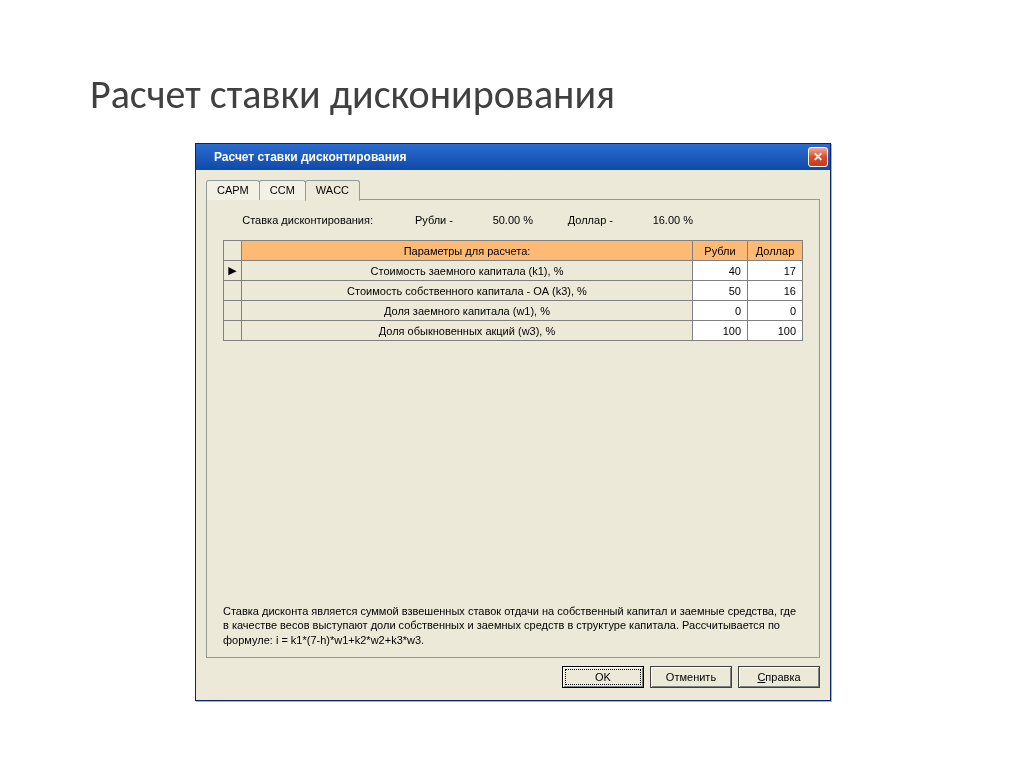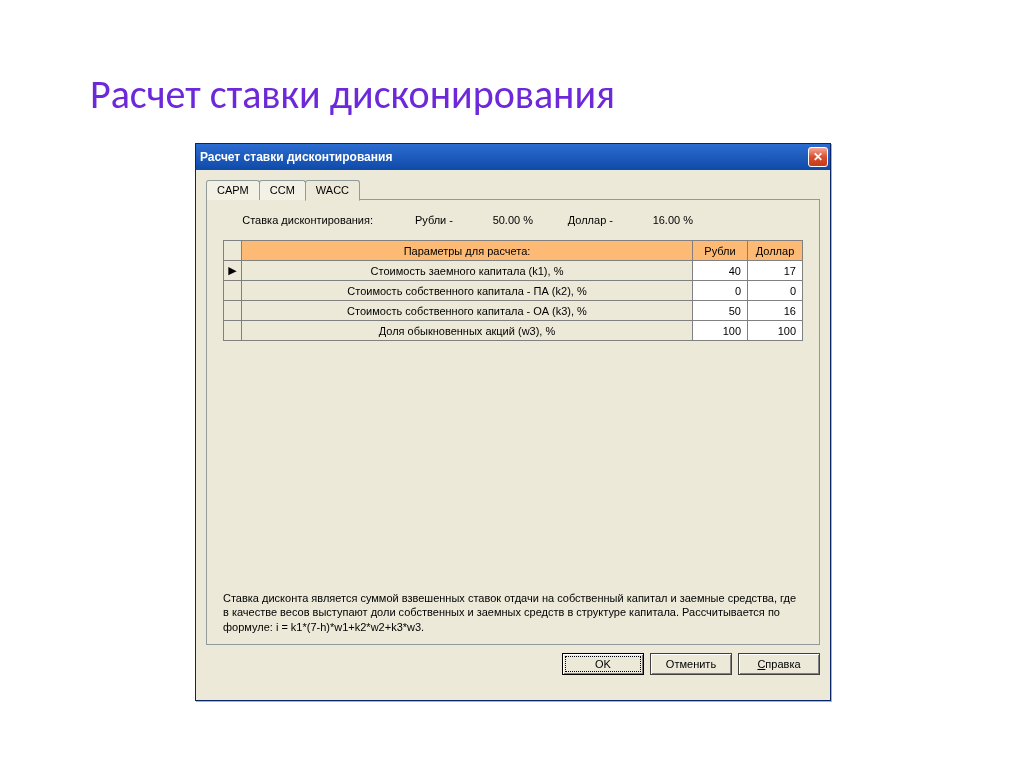--- a/index.html
+++ b/index.html
@@ -7,21 +7,21 @@
     font-family: Tahoma, Arial, sans-serif;
     background: #fff;
     width: 1024px;
     height: 767px;
     position: relative;
   }
   .slide-title {
     font-family: Calibri, Arial, sans-serif;
     font-size: 40px;
     font-weight: 400;
-    color: #6d28d9;
+    color: #404040;
     position: absolute;
     top: 70px;
     left: 90px;
   }
   .window {
     position: absolute;
     top: 143px;
     left: 195px;
     width: 636px;
     height: 558px;
@@ -30,21 +30,21 @@
     box-shadow: 1px 1px 0 rgba(0,0,0,.3);
   }
   .titlebar {
     height: 26px;
     background: linear-gradient(to bottom, #2a6fc7 0%, #1c5bb8 50%, #0e47a8 100%);
     background: linear-gradient(to right, #0a246a, #a6caf0);
     background: #1f5fbf;
     background: linear-gradient(to bottom,#2b6cd0,#0f4aa8);
     display: flex;
     align-items: center;
-    padding: 0 2px 0 4px;
+    padding: 0 2px 0 18px;
     justify-content: space-between;
   }
   .titlebar-text {
     color: #fff;
     font-size: 12px;
     font-weight: bold;
   }
   .close-btn {
     width: 20px;
     height: 20px;
@@ -53,21 +53,21 @@
     border-radius: 3px;
     color: #fff;
     display: flex;
     align-items: center;
     justify-content: center;
     font-weight: bold;
     font-size: 12px;
     cursor: pointer;
   }
   .client {
-    padding: 10px 10px 25px 10px;
+    padding: 10px 10px 12px 10px;
     height: calc(100% - 26px);
     display: flex;
     flex-direction: column;
   }
   .tabs-row {
     display: flex;
     position: relative;
     z-index: 2;
     margin-bottom: -1px;
   }
@@ -205,29 +205,29 @@
         </thead>
         <tbody>
           <tr>
             <td class="sel"><span class="row-marker">▶</span></td>
             <td class="param">Стоимость заемного капитала (k1), %</td>
             <td class="num">40</td>
             <td class="num">17</td>
           </tr>
           <tr>
             <td class="sel"></td>
-            <td class="param">Стоимость собственного капитала - ПА (k2), %</td>
-            <td class="num">0</td>
-            <td class="num">0</td>
-          </tr>
-          <tr>
-            <td class="sel"></td>
             <td class="param">Стоимость собственного капитала - ОА (k3), %</td>
             <td class="num">50</td>
             <td class="num">16</td>
+          </tr>
+          <tr>
+            <td class="sel"></td>
+            <td class="param">Доля заемного капитала (w1), %</td>
+            <td class="num">0</td>
+            <td class="num">0</td>
           </tr>
           <tr>
             <td class="sel"></td>
             <td class="param">Доля обыкновенных акций (w3), %</td>
             <td class="num">100</td>
             <td class="num">100</td>
           </tr>
         </tbody>
       </table>
 

